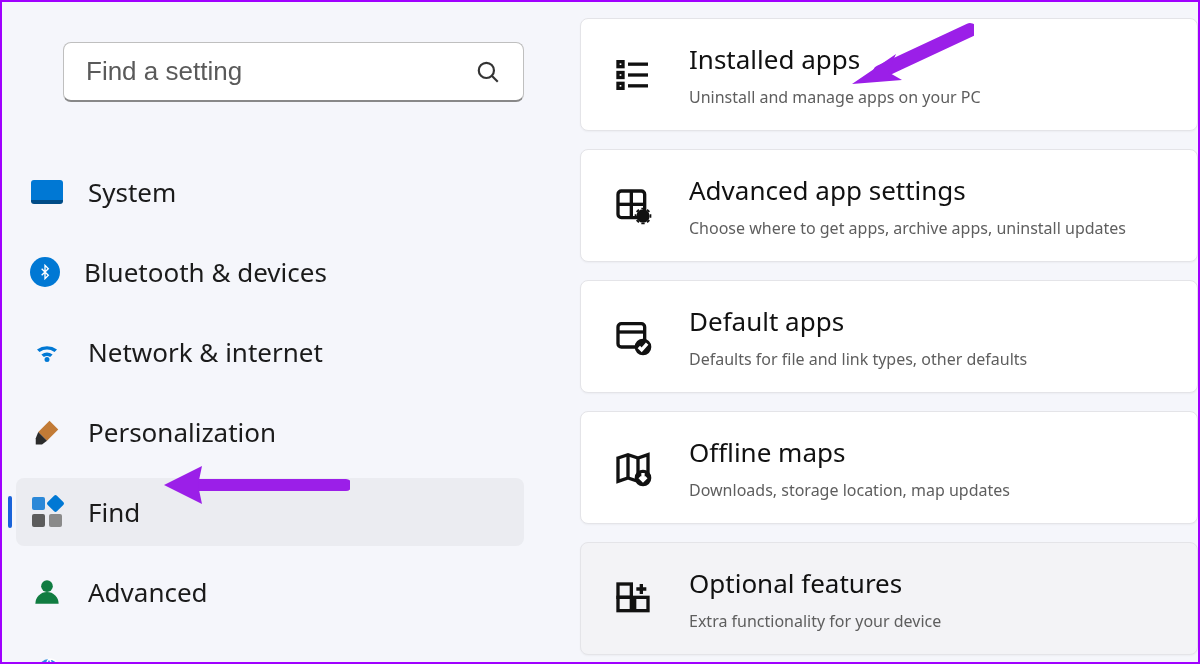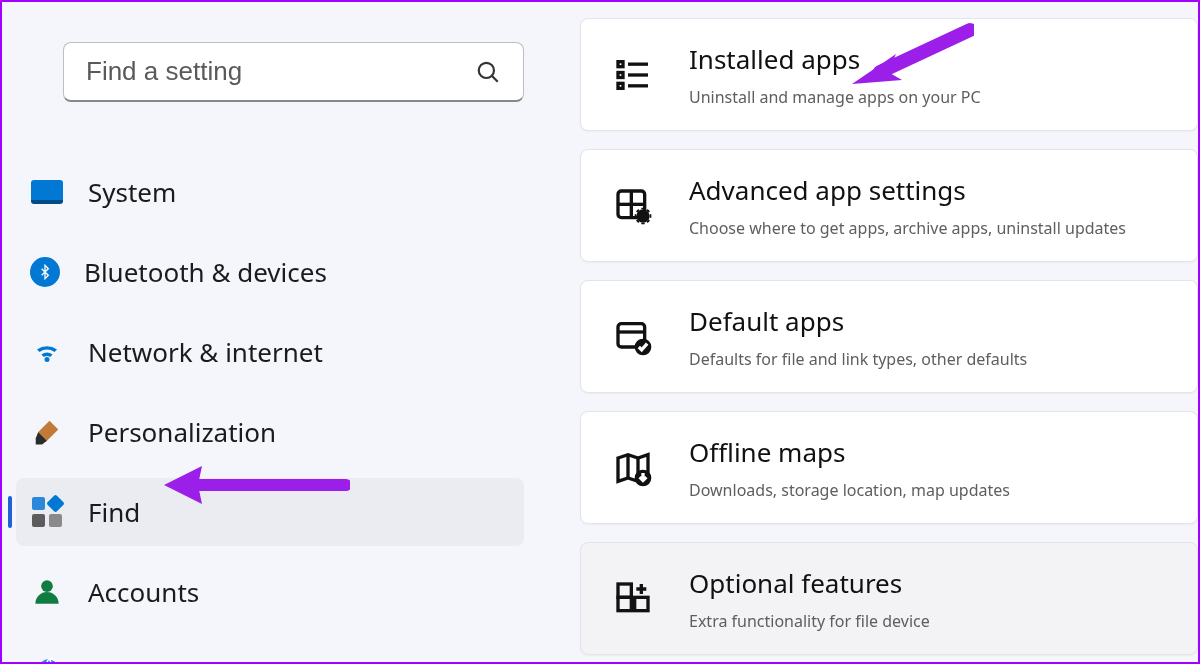--- a/index.html
+++ b/index.html
@@ -176,21 +176,21 @@
         </span>
         <span>Find</span>
       </div>
       <div class="nav-item">
         <span class="nav-icon ico-user">
           <svg viewBox="0 0 24 24" fill="#107c41">
               <circle cx="12" cy="7" r="5"></circle>
               <path d="M2 22a10 10 0 0120 0z"></path>
             </svg>
         </span>
-        <span>Accounts</span>
+        <span>Advanced</span>
       </div>
       <div class="nav-item">
         <span class="nav-icon ico-globe">
           <svg viewBox="0 0 32 32">
               <circle cx="18" cy="14" r="11" fill="#2f8de4"></circle>
               <path d="M18 3a11 11 0 010 22M7 14h22M18 3c4 4 4 18 0 22M18 3c-4 4-4 18 0 22" stroke="#fff" stroke-width="1.5" fill="none"></path>
               <circle cx="10" cy="23" r="8" fill="#e8e8e8" stroke="#888" stroke-width="1"></circle>
               <path d="M10 18v5h4" stroke="#444" stroke-width="1.5" fill="none"></path>
             </svg>
         </span>
@@ -267,21 +267,21 @@
       <span class="card-icon">
         <svg viewBox="0 0 24 24" fill="none" stroke="#111" stroke-width="2">
             <rect x="3" y="11" width="8" height="8"></rect>
             <rect x="13" y="11" width="8" height="8"></rect>
             <rect x="3" y="1" width="8" height="8" transform="translate(0 2)"></rect>
             <path d="M17 3v6M14 6h6"></path>
           </svg>
       </span>
       <div class="card-text">
         <span class="card-title">Optional features</span>
-        <span class="card-sub">Extra functionality for file device</span>
+        <span class="card-sub">Extra functionality for your device</span>
       </div>
     </div>
   </main>
 </div>
 
 <div class="arrow" style="left:158px; top:458px;">
   <svg width="190" height="50" viewBox="0 0 190 50">
       <path d="M186 25 L32 25" stroke="#9b1fe8" stroke-width="12" stroke-linecap="round"></path>
       <path d="M4 25 L42 6 L38 25 L42 44 Z" fill="#9b1fe8"></path>
     </svg>

